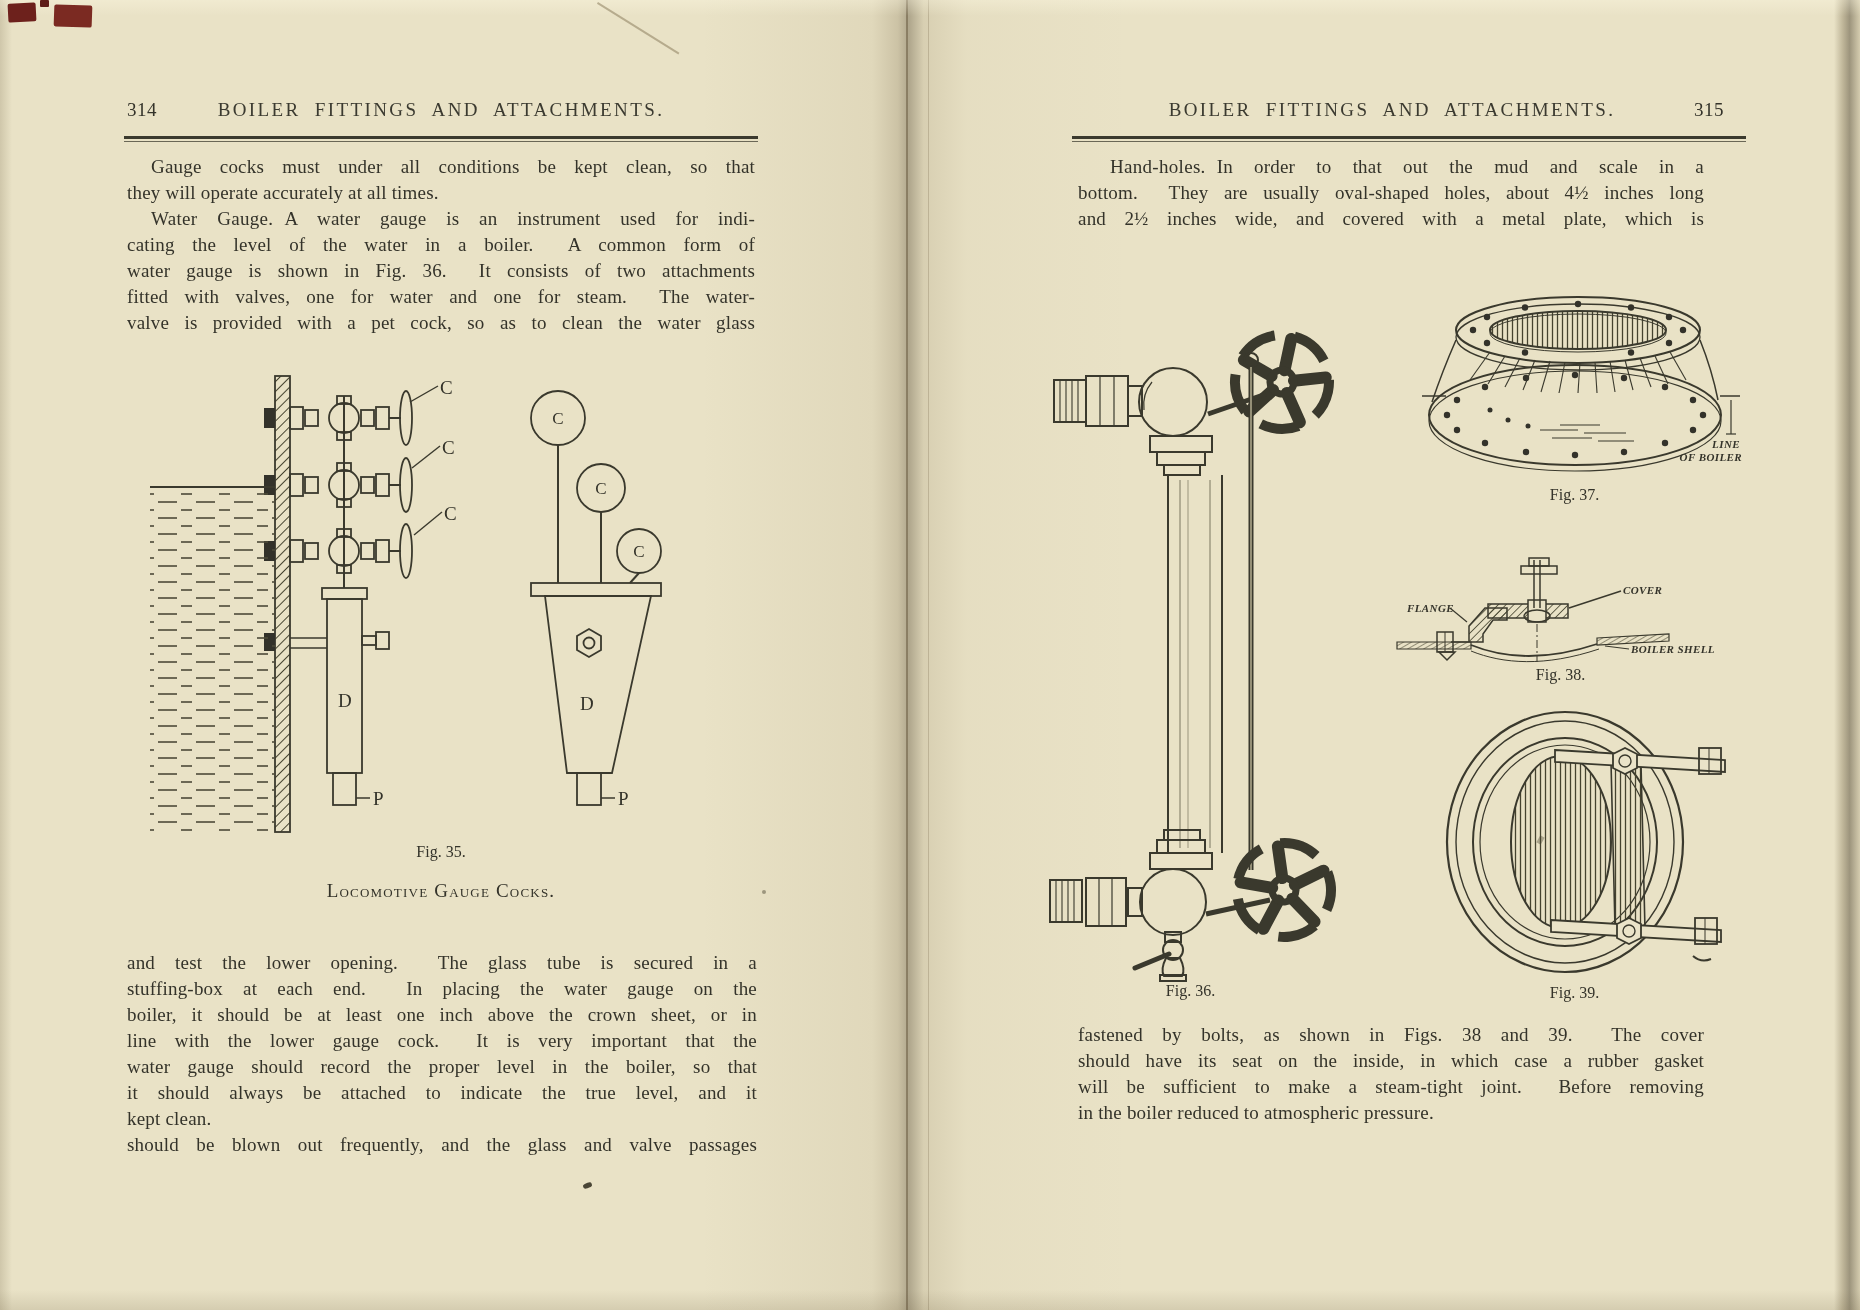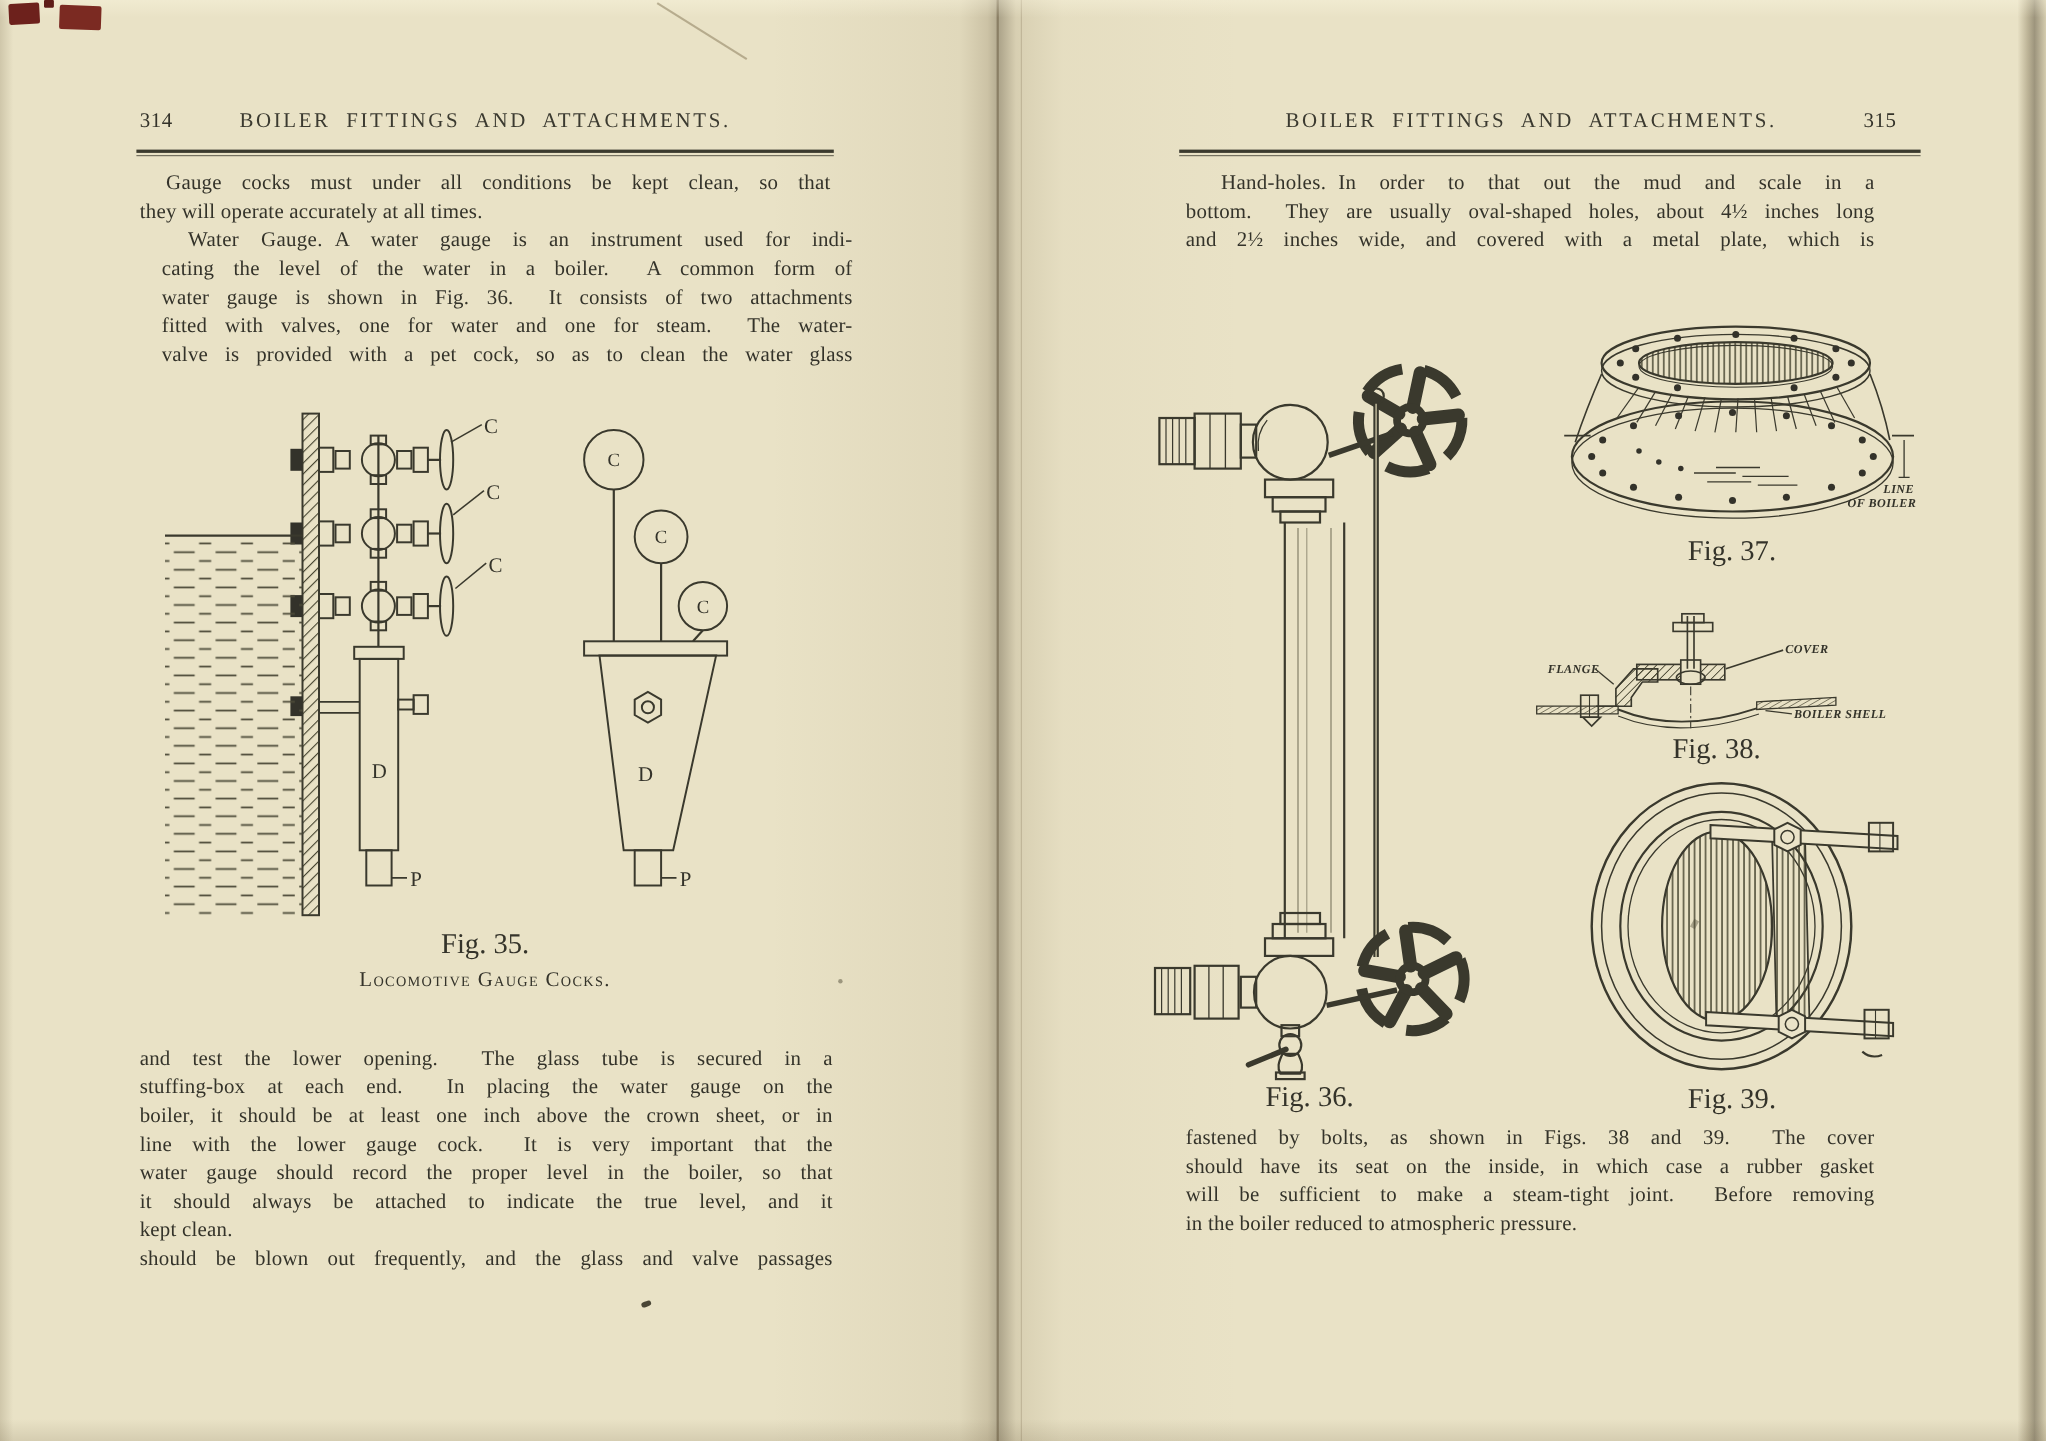--- a/index.html
+++ b/index.html
@@ -29,21 +29,21 @@
   
   .pg-num{font-size:19px;letter-spacing:.5px;}
   .run-head{font-size:19px;letter-spacing:2.4px;word-spacing:7px;text-align:center;color:#3b3a30;}
   .rule{height:6px;border-top:3px solid #3b3a2e;border-bottom:1px solid #6a6756;box-sizing:border-box;}
   .ln{font-size:19px;line-height:26px;height:26px;text-align:justify;text-align-last:justify;
       white-space:pre-wrap;overflow:hidden;letter-spacing:.2px;}
   .last{text-align-last:left;}
   .ind{text-indent:24px;}
   .ind2{text-indent:32px;}
   .lead{font-weight:normal;margin-right:11px;letter-spacing:.3px;}
-  .cap{font-size:26px;text-align:center;}
+  .cap{font-size:16px;text-align:center;}
   .subcap{font-size:19px;text-align:center;font-variant:small-caps;letter-spacing:1.2px;}
   
   .figsvg{position:absolute;}
   .figsvg text{font-family:"Liberation Serif",serif;fill:#34332a;}
   .lbl{font-size:19px;}
   .lblS{font-size:17px;}
   .hand{font-family:"Liberation Sans",sans-serif;font-style:italic;font-weight:bold;
         font-size:11px;letter-spacing:.4px;}
 </style>
 </head>
@@ -100,21 +100,21 @@
 
   <div class="abs pg-num" style="left:127px;top:99px;">314</div>
   <div class="abs run-head" style="left:121px;top:99px;width:640px;">BOILER FITTINGS AND ATTACHMENTS.</div>
   <div class="abs rule" style="left:124px;top:136px;width:634px;"></div>
 
   <div class="abs" style="left:127px;top:154px;width:628px;">
     <div class="ln ind">Gauge cocks must under all conditions be kept clean, so that</div>
     <div class="ln last">they will operate accurately at all times.</div>
   </div>
 
-  <div class="abs" style="left:127px;top:206px;width:628px;margin-left:20px;">
+  <div class="abs" style="left:127px;top:206px;width:628px;">
     <div class="ln ind"><b class="lead">Water Gauge.</b><span>A water gauge is an instrument used for indi-</span></div>
     <div class="ln">cating the level of the water in a boiler.  A common form of</div>
     <div class="ln">water gauge is shown in Fig. 36.  It consists of two attachments</div>
     <div class="ln">fitted with valves, one for water and one for steam.  The water-</div>
     <div class="ln">valve is provided with a pet cock, so as to clean the water glass</div>
   </div>
 
   <svg class="figsvg" style="left:118px;top:370px;" width="608" height="472" viewBox="0 0 608 472">
     <g stroke="#3a392d" fill="none" stroke-width="1.8">
 

